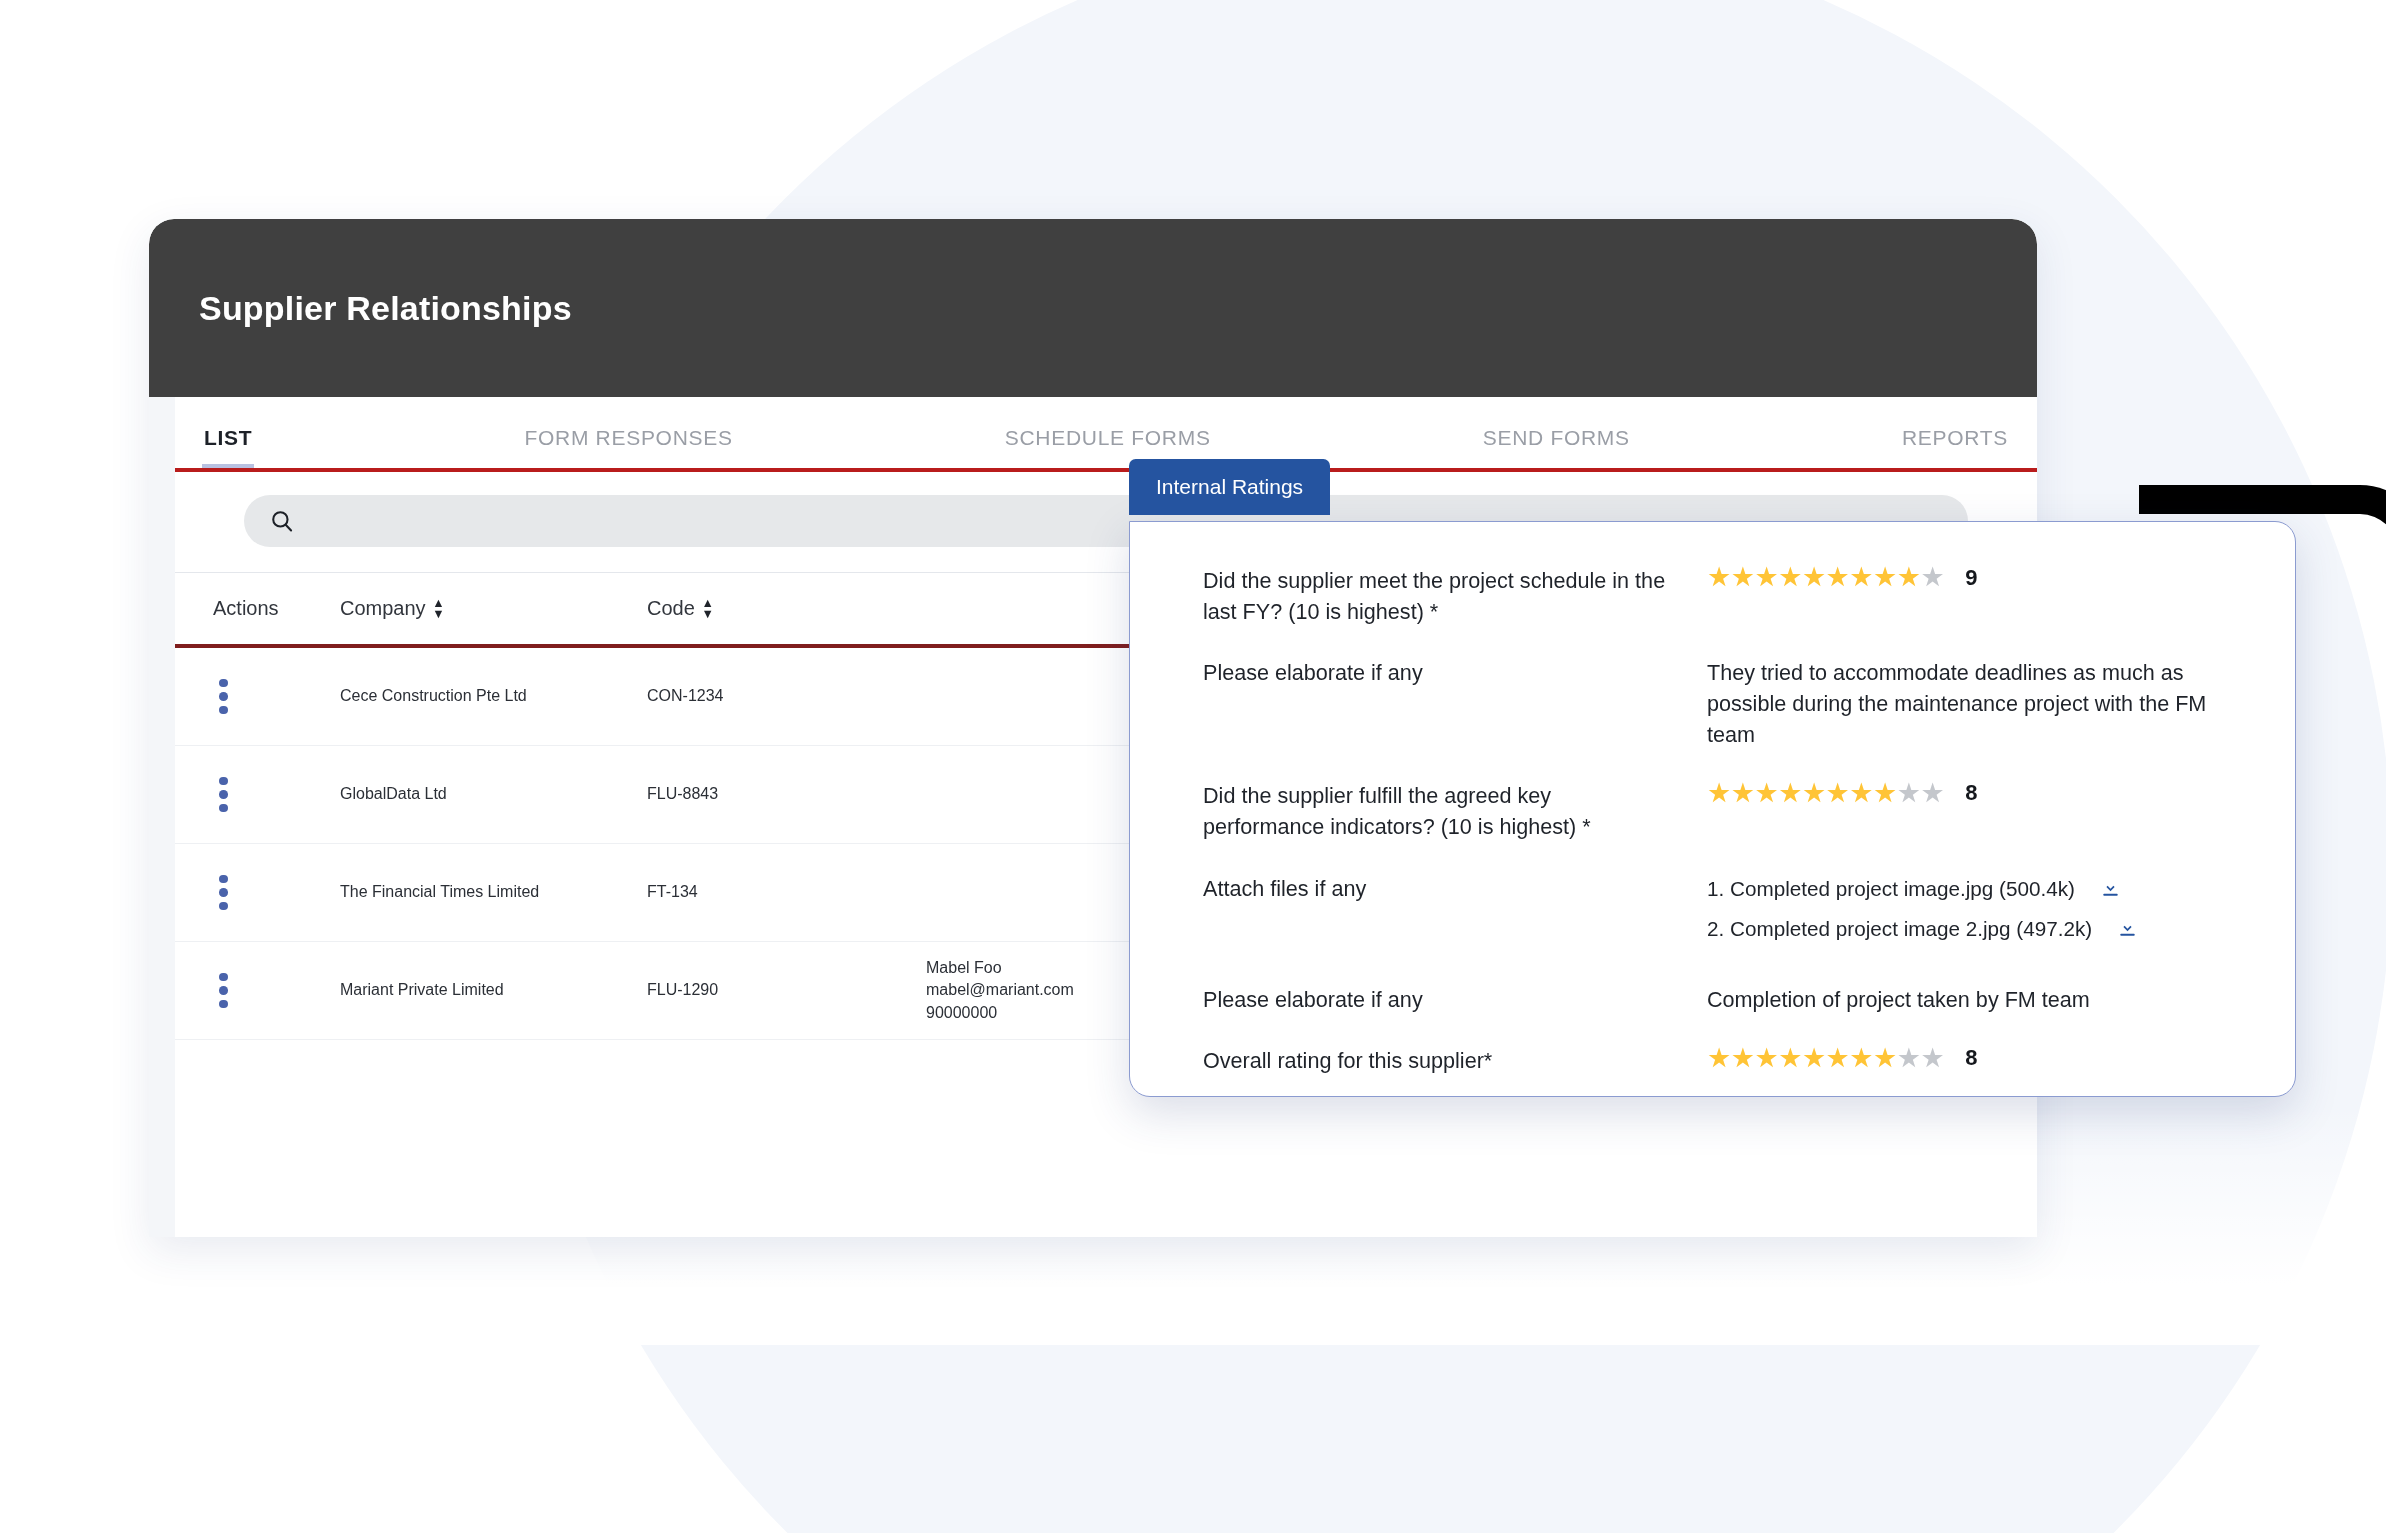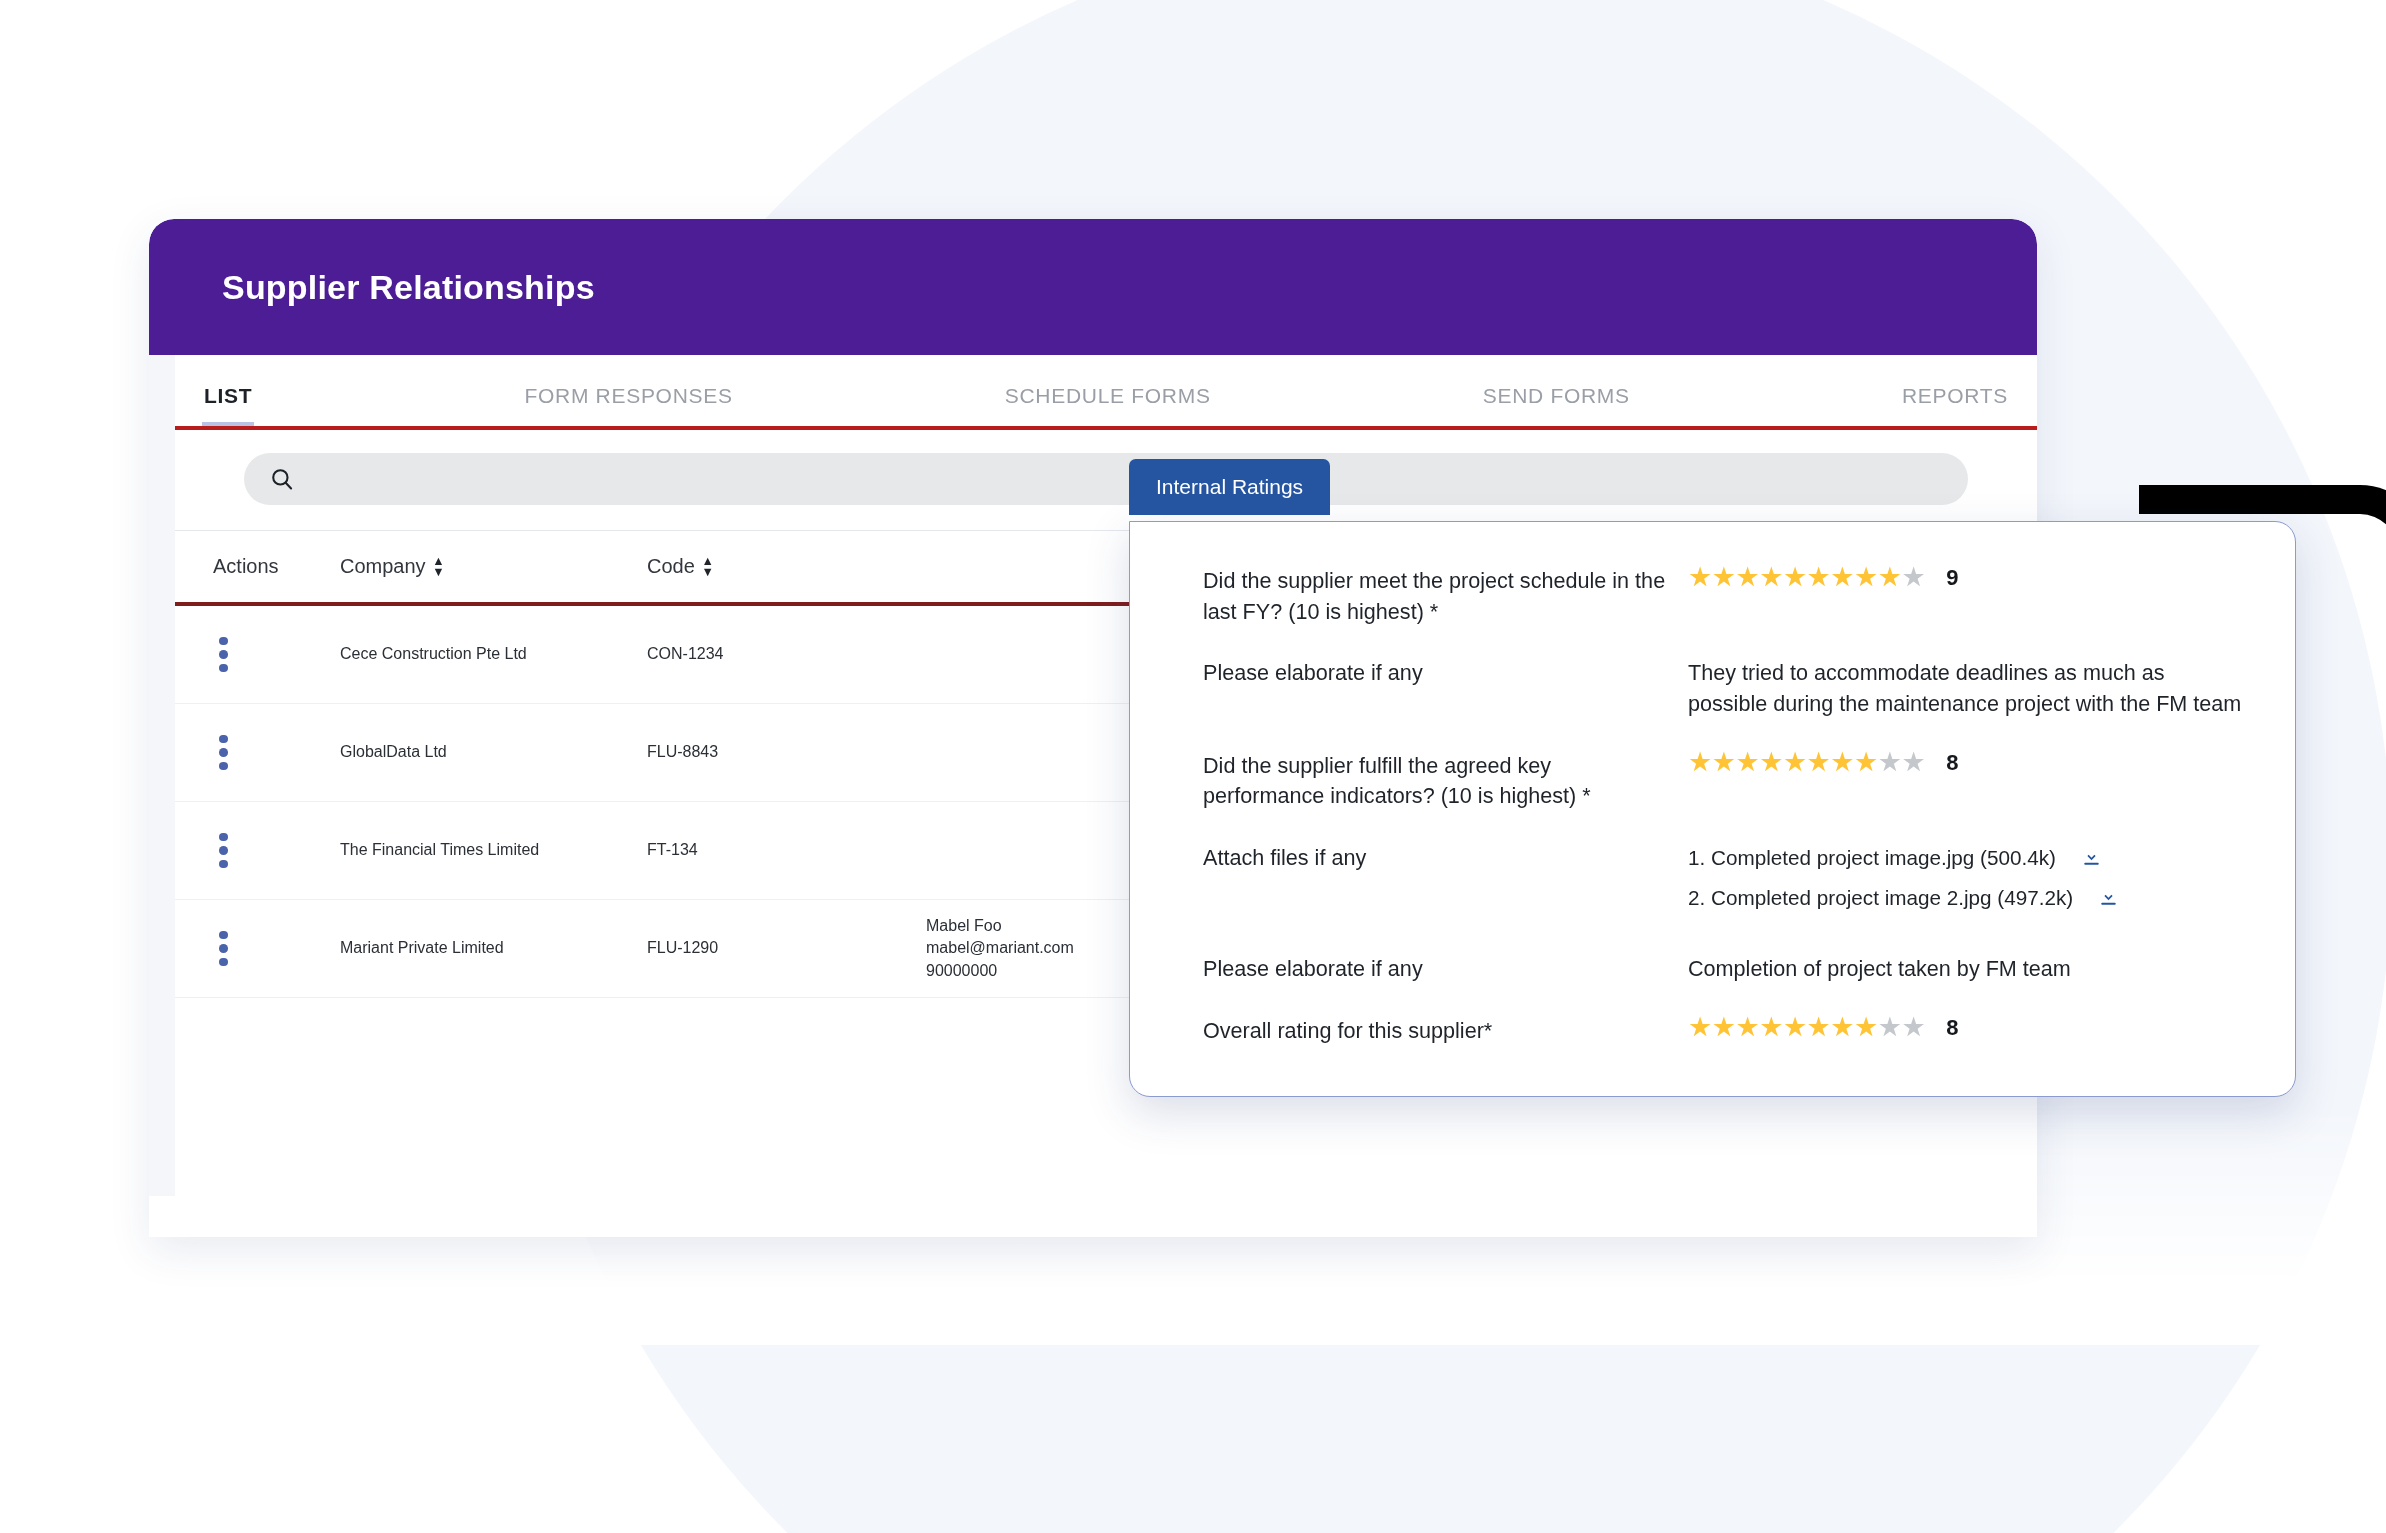--- a/index.html
+++ b/index.html
@@ -53,26 +53,26 @@
     left: 149px;
     top: 219px;
     width: 1888px;
     height: 1018px;
     background: #ffffff;
     border-radius: 25px 25px 0 0;
     box-shadow: 0 13.4px 42px rgba(40,60,120,0.10);
     overflow: hidden;
   }
   .app-header {
-    height: 136px;
-    background: #4c1d95;
+    height: 178px;
+    background: #404040;
     border-radius: 25px 25px 0 0;
     display: flex;
     align-items: center;
-    padding-left: 73px;
+    padding-left: 50px;
   }
   .app-title {
     color: #ffffff;
     font-size: 34px;
     font-weight: bold;
     letter-spacing: 0.2px;
   }
   .app-body {
     background: #ffffff;
     height: 841px;
@@ -225,20 +225,21 @@
     border: 1.4px solid #8b9bd0;
     border-radius: 0 21px 21px 21px;
     box-shadow: 0 15.4px 44px rgba(40,60,120,0.17);
     z-index: 15;
     padding: 44px 46px 0 73px;
   }
   .qrow {
     display: flex;
     align-items: flex-start;
     margin-bottom: 31px;
+    gap: 19px;
   }
   .qlabel {
     width: 485px;
     font-size: 21.6px;
     color: #1f232a;
     line-height: 1.42;
     padding-right: 19px;
   }
   .qvalue {
     flex: 1;

